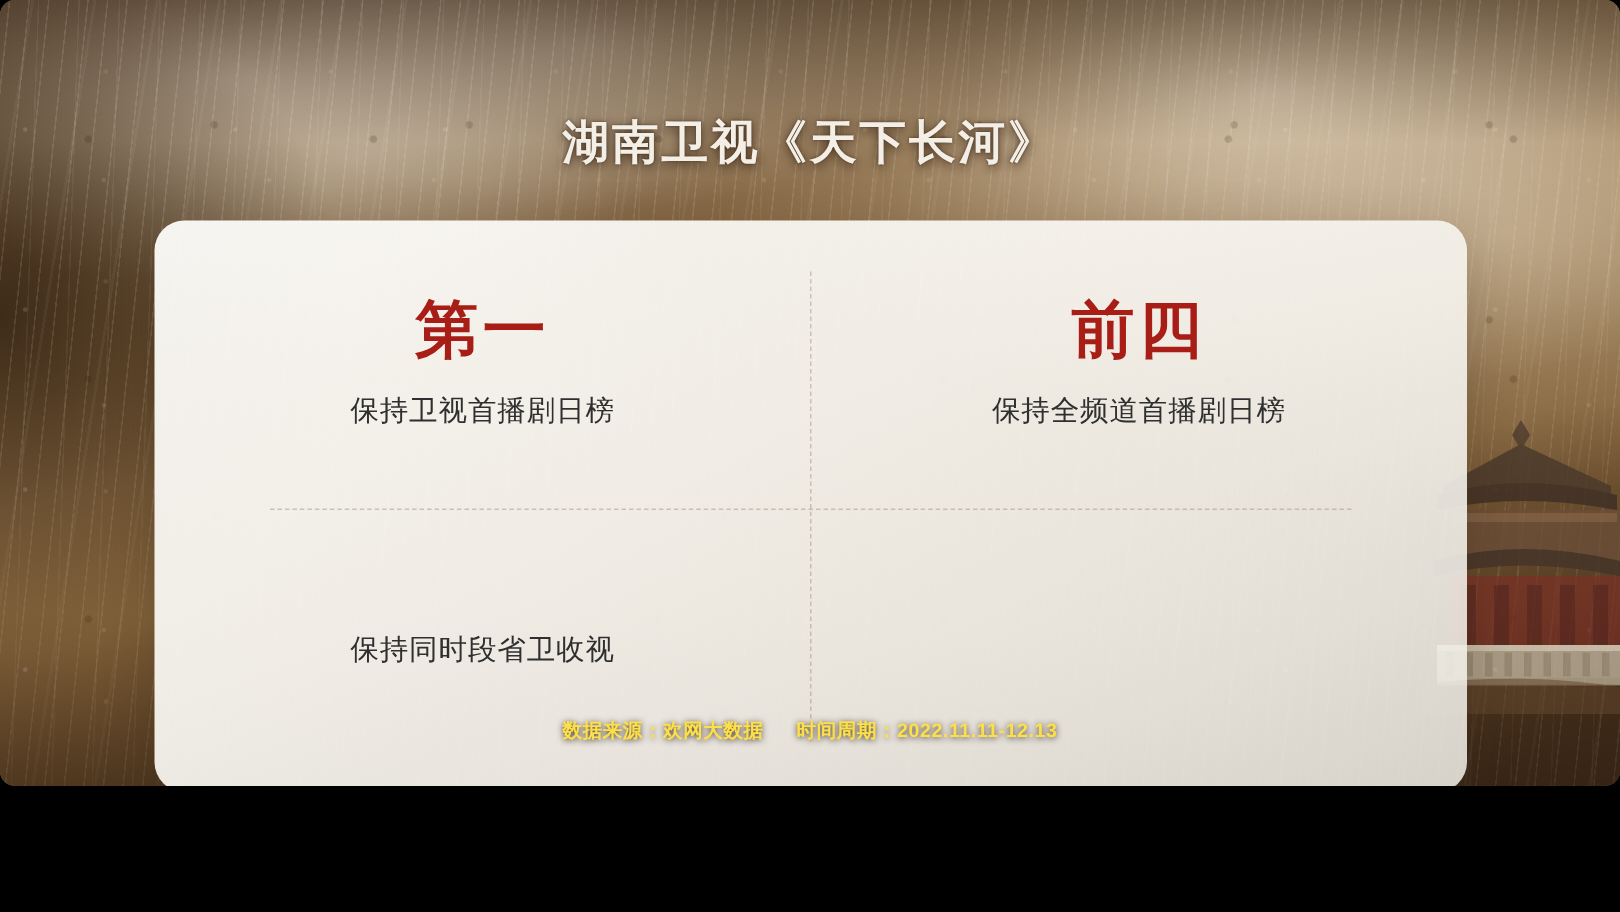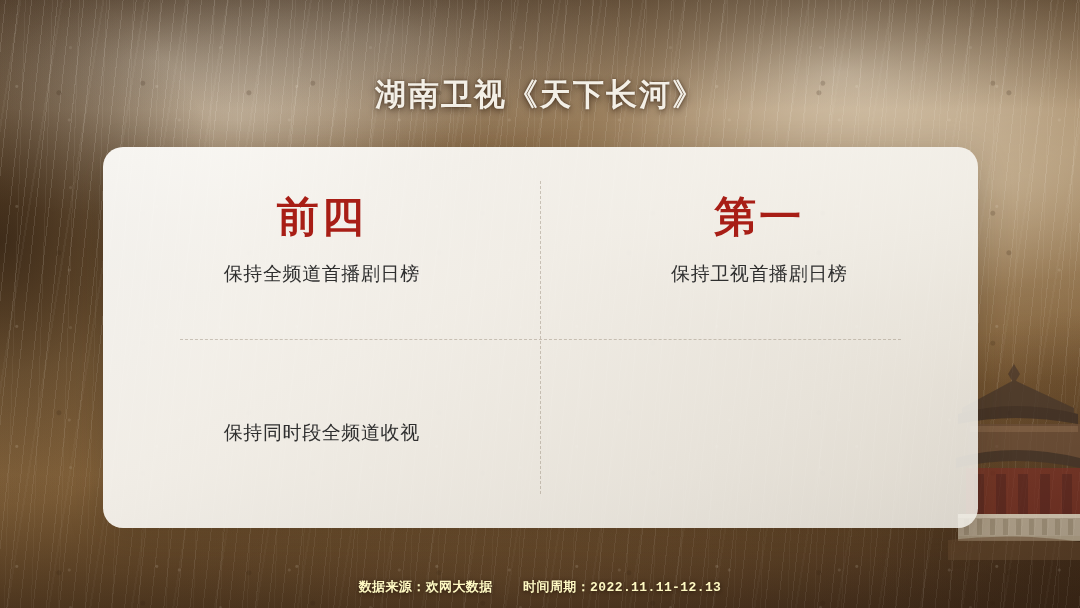--- a/index.html
+++ b/index.html
@@ -5,24 +5,25 @@
   html, body {
     margin: 0;
     padding: 0;
     background: #000;
   }
   * { box-sizing: border-box; }
 
   .stage {
     position: relative;
     width: 1080px;
-    height: 608px;
+    height: 524px;
     overflow: hidden;
-    font-family: Liberation Mono, monospace;
+    font-family: Liberation Sans, sans-serif;
     background: #6b4a2c;
+    border-radius: 10px;
   }
 
   
   .bg-base {
     position: absolute;
     inset: 0;
     background:
       radial-gradient(ellipse 60% 55% at 78% 12%, rgba(214,196,170,0.92) 0%, rgba(186,162,130,0.55) 38%, rgba(140,112,76,0.05) 70%),
       radial-gradient(ellipse 38% 42% at 22% 20%, rgba(205,190,168,0.55) 0%, rgba(150,124,90,0.12) 62%, rgba(0,0,0,0) 80%),
       linear-gradient(168deg, #5b4026 0%, #6d4f2e 22%, #8a6a42 45%, #7d5c35 66%, #6a4c2c 85%, #513823 100%);
@@ -157,26 +158,26 @@
     left: 437px;
     width: 0;
     border-left: 1px dashed rgba(150,138,120,0.45);
   }
 
   
   .footer {
     position: absolute;
     left: 0;
     right: 0;
-    bottom: 12px;
+    bottom: 28px;
     text-align: center;
     font-size: 13px;
     font-weight: 700;
     letter-spacing: 0.4px;
-    color: #fef9c3;
+    color: #fde047;
     text-shadow: 0 1px 4px rgba(35,20,8,0.85);
   }
   .footer .gap { display: inline-block; width: 14px; }
 </style>
 </head>
 <body>
 
 <div class="stage">
 
   <div class="bg-base"></div>
@@ -221,31 +222,31 @@
       </g>
     </svg>
   </div>
 
   <div class="title">湖南卫视《天下长河》</div>
 
   <div class="card">
     <div class="grid">
 
       <div class="cell">
+        <div class="headline" style="color:#A81E16">第一</div>
+        <div class="sub">保持卫视首播剧日榜</div>
+      </div>
+
+      <div class="cell">
         <div class="headline" style="color:#A81E16">前四</div>
         <div class="sub">保持全频道首播剧日榜</div>
       </div>
 
       <div class="cell">
-        <div class="headline" style="color:#A81E16">第一</div>
-        <div class="sub">保持卫视首播剧日榜</div>
-      </div>
-
-      <div class="cell">
-        <div class="sub">保持同时段全频道收视</div>
+        <div class="sub">保持同时段省卫收视</div>
       </div>
 
 
     </div>
     <div class="divider-h"></div>
     <div class="divider-v"></div>
   </div>
 
   <div class="footer">
     <span>数据来源：欢网大数据</span>

